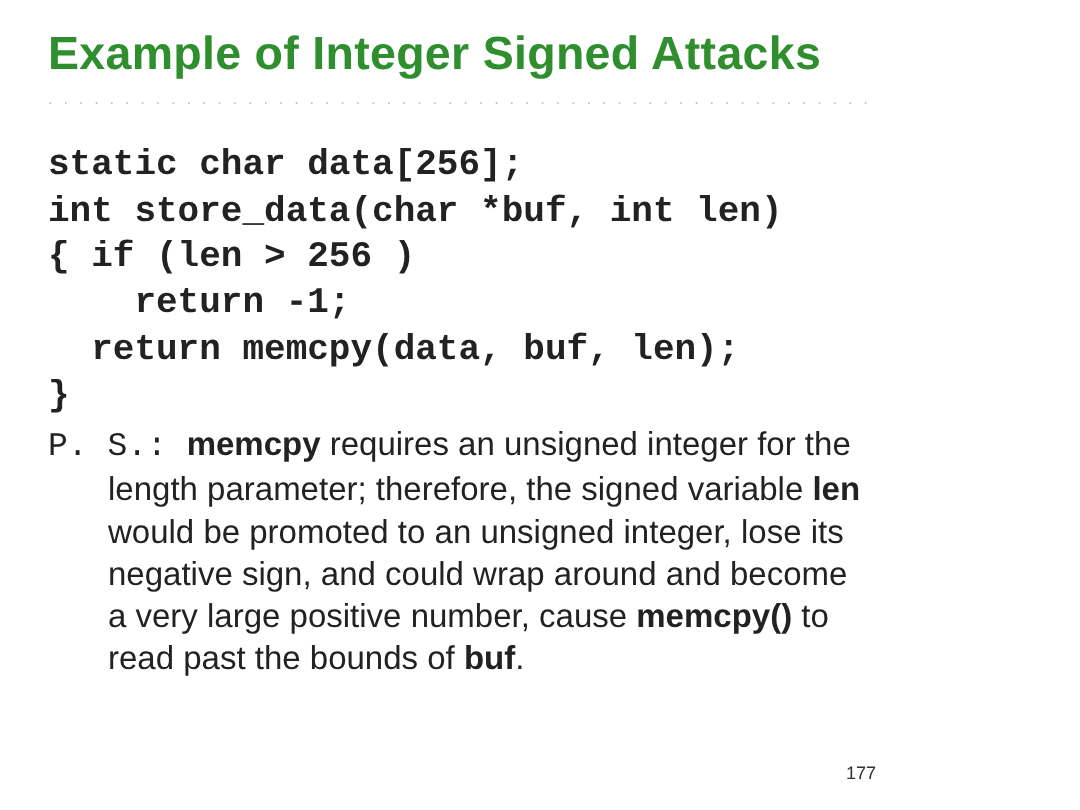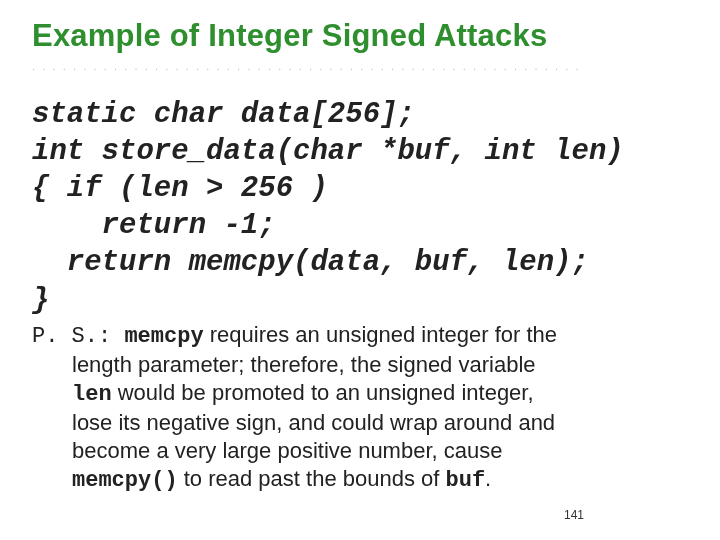--- a/index.html
+++ b/index.html
@@ -36,36 +36,35 @@
   }
   .body {
     font-size: 22px;
     line-height: 1.28;
     max-width: 640px;
   }
   .code {
     font-family: "Courier New", Courier, monospace;
     font-weight: bold;
     white-space: pre;
-    font-size: 29px;
+    font-size: 24px;
     line-height: 1.28;
-    font-style: italic;
   }
   .ps {
     margin-top: 2px;
   }
   .ps-label {
     font-family: Liberation Mono, monospace;
   }
   .ps-hang {
     padding-left: 40px;
     text-indent: -40px;
   }
   .mono {
-    font-family: Liberation Mono, monospace;
+    font-family: Liberation Sans, sans-serif;
     font-weight: bold;
   }
   .pagenum {
     position: absolute;
     right: 28px;
     bottom: 18px;
     font-size: 12px;
     color: #333;
   }
 </style>
@@ -84,14 +83,14 @@
 <span>{ if (len &gt; 256 )</span>
 <span>    return -1;</span>
 <span>  return memcpy(data, buf, len);</span>
 <span>}</span></div>
 
     <div class="ps ps-hang">
       <span class="ps-label">P. S.: </span><span class="mono">memcpy</span><span> requires an unsigned integer for the length parameter; therefore, the signed variable </span><span class="mono">len</span><span> would be promoted to an unsigned integer, lose its negative sign, and could wrap around and become a very large positive number, cause </span><span class="mono">memcpy()</span><span> to read past the bounds of </span><span class="mono">buf</span><span>.</span>
     </div>
   </div>
 
-  <div class="pagenum">141</div>
+  <div class="pagenum">177</div>
 </div>
 
 </body></html>

